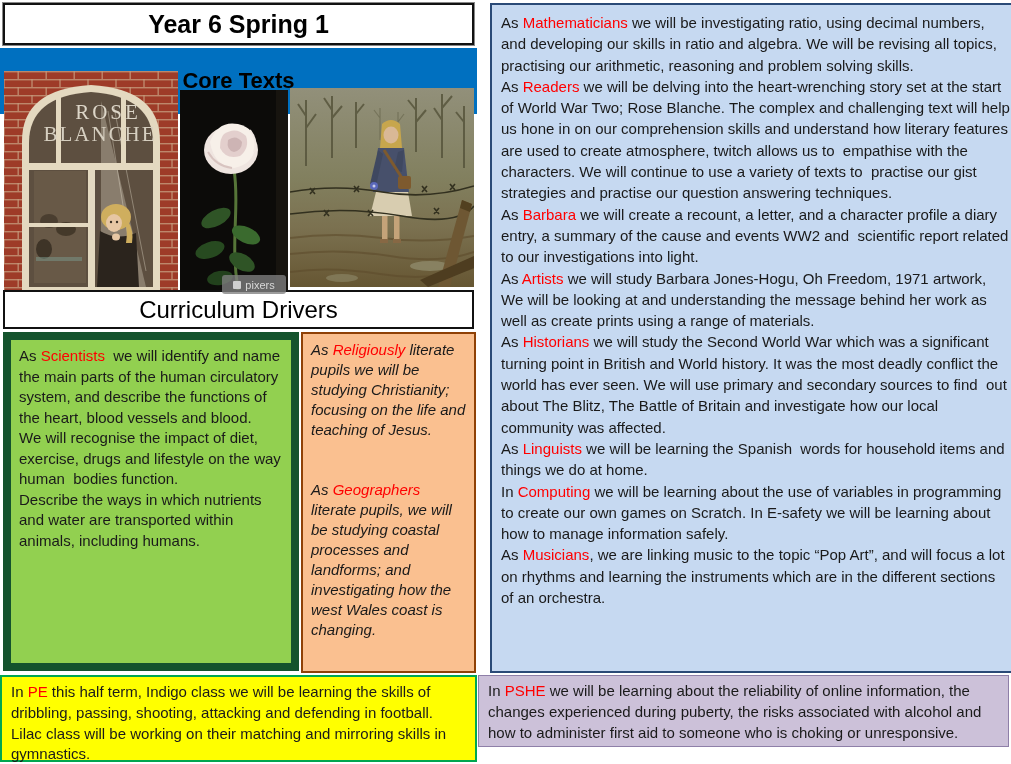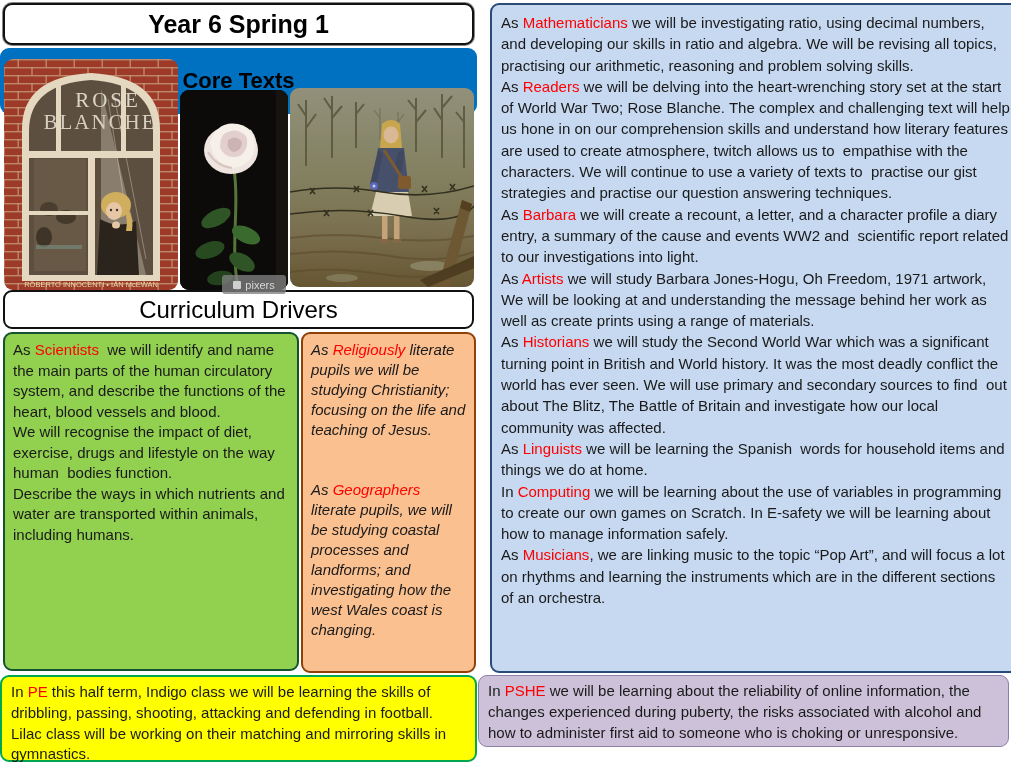--- a/index.html
+++ b/index.html
@@ -1,53 +1,53 @@
 <!DOCTYPE html>
 <html><head>
 <meta charset="utf-8">
 <style>
   html,body{margin:0;padding:0;background:#ffffff;}
   *{box-sizing:border-box;}
   .canvas{
     position:relative;width:1011px;height:764px;background:#ffffff;
     font-family:"Liberation Sans", sans-serif;color:#1a1a1a;overflow:hidden;
   }
-  .abs{position:absolute;border-radius:9px;}
+  .abs{position:absolute;}
   
   .title-box{
     left:3px;top:3px;width:471px;height:42px;background:#ffffff;
     border:2.5px solid #111;box-shadow:0 0 0 1px #888;
     display:flex;align-items:center;justify-content:center;
   }
   .title-box span{font-size:25px;font-weight:bold;color:#000;}
   .core-banner{
     left:0;top:48px;width:477px;height:66px;background:#0070C0;
   }
   .core-banner .banner-label{
     position:absolute;left:0;top:20px;width:100%;text-align:center;
     font-size:22px;font-weight:bold;color:#000;
   }
   .book{position:absolute;overflow:hidden;}
-  .book-rose-blanche{left:4px;top:59px;width:174px;height:231px;}
+  .book-rose-blanche{left:4px;top:71px;width:174px;height:231px;}
   .book-white-rose{left:180px;top:90px;width:108px;height:200px;background:#0c0b09;}
   .book-girl{left:290px;top:88px;width:184px;height:199px;}
   .watermark{
     left:222px;top:275px;width:64px;height:19px;border-radius:3px;
     background:rgba(128,128,128,0.78);display:flex;align-items:center;justify-content:center;
     gap:4px;color:#d8d8d8;font-size:11px;z-index:5;
   }
   .wm-icon{width:8px;height:8px;background:#cfcfcf;display:inline-block;border-radius:1px;}
   .drivers-box{
     left:3px;top:290px;width:471px;height:39px;background:#ffffff;
     border:2.5px solid #111;display:flex;align-items:center;justify-content:center;
   }
   .drivers-box span{font-size:24px;font-weight:normal;color:#000;}
   .science-box{
     left:3px;top:332px;width:296px;height:339px;background:#92D050;
-    border:2px solid #14532d;padding:6px 8px;font-size:15px;line-height:20.5px;
+    border:8px solid #14532d;padding:6px 8px;font-size:15px;line-height:20.5px;
   }
   .re-geo-box{
     left:301px;top:332px;width:175px;height:341px;background:#FAC090;
     border:2px solid #8f4106;padding:6px 8px;font-size:15px;line-height:20px;font-style:italic;
   }
   .re-geo-box .para2{margin-top:40px;}
   .pe-box{
     left:0;top:675px;width:477px;height:87px;background:#FFFF00;
     border:2px solid #00A650;padding:5px 9px;font-size:15px;line-height:20.8px;
   }

